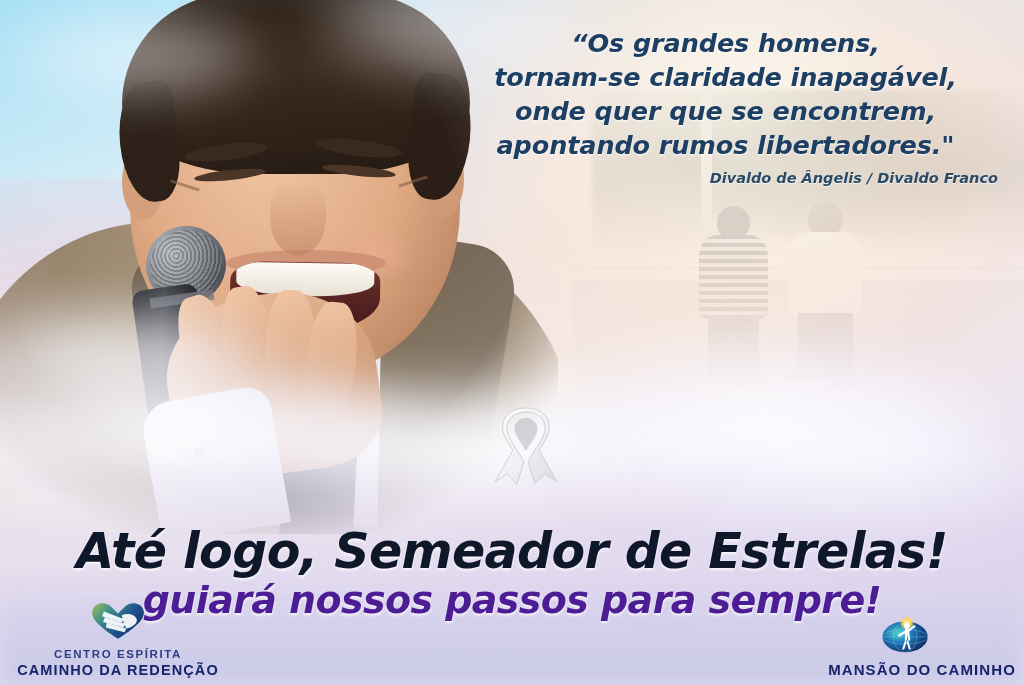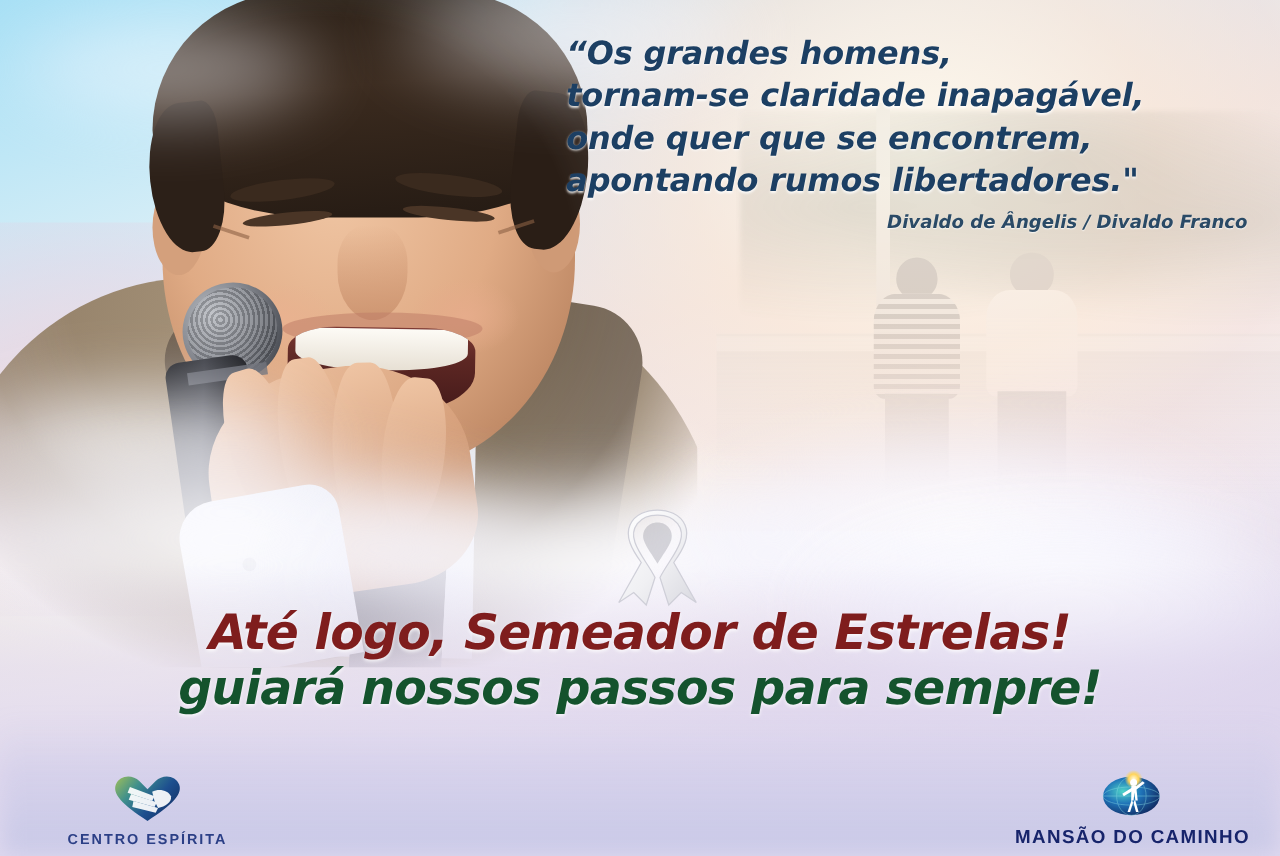--- a/index.html
+++ b/index.html
@@ -210,21 +210,21 @@
       opacity:.75; transform:rotate(-14deg); }
   .micbody{ left:150px; top:292px; width:66px; height:250px; border-radius:12px;
       background:linear-gradient(100deg,#1d1e22 0%,#3b3d44 30%,#16171b 66%,#0d0e11 100%);
       transform:rotate(-8deg); }
   .micring{ left:152px; top:300px; width:64px; height:10px;
       background:#6a6d75; transform:rotate(-8deg); opacity:.8; }
 
   
   .quote{
     position:absolute; right:26px; top:26px; width:545px;
-    text-align:left;
+    text-align:center;
     font-family:"DejaVu Sans", sans-serif;
     font-style:italic; font-weight:bold;
     font-size:25.5px; line-height:1.34;
     letter-spacing:-.1px;
     color:#1c3f63;
     text-shadow:0 1px 2px rgba(255,255,255,.85);
   }
   .quote .ql{ display:block; white-space:nowrap; }
   .quote-credit{
     position:absolute; right:26px; top:170px; width:545px;
@@ -240,37 +240,37 @@
 
   
   .headline{
     position:absolute; left:0; top:486px; width:1024px;
     text-align:center;
     font-family:"DejaVu Sans", sans-serif;
     font-style:italic; font-weight:bold;
     line-height:1.07;
     letter-spacing:-.6px;
   }
-  .headline .h1{ display:block; font-size:39px; color:#7f1d1d;
-      text-shadow:0 2px 3px rgba(255,255,255,.8); }
+  .headline .h1{ display:block; font-size:49px; color:#0f172a;
+      text-shadow:0 2px 3px rgba(255,255,255,.8);margin-top:40px; }
   .headline .h2{ display:block; font-size:37px; color:#1f56b8;
       text-shadow:0 2px 3px rgba(255,255,255,.8); margin-top:2px; }
-  .headline .h3{ display:block; font-size:38px; color:#14532d;
+  .headline .h3{ display:block; font-size:38px; color:#4c1d95;
       text-shadow:0 2px 3px rgba(255,255,255,.8); margin-top:2px; }
 
   
   .logo-left{ position:absolute; left:8px; bottom:6px; width:220px; text-align:center; }
   .logo-right{ position:absolute; right:8px; bottom:6px; width:220px; text-align:center; }
   .logo-mark{ display:block; margin:0 auto 2px; }
   .logo-l1{ font-family:"Liberation Sans", sans-serif; font-weight:bold;
       font-size:11.5px; letter-spacing:1.6px; color:#2b3f86; line-height:1.25; }
   .logo-l2{ font-family:"Liberation Sans", sans-serif; font-weight:bold;
       font-size:14.5px; letter-spacing:1.1px; color:#17246b; line-height:1.2; }
   .logo-r1{ font-family:"Liberation Sans", sans-serif; font-weight:bold;
-      font-size:15px; letter-spacing:1.1px; color:#17246b; line-height:1.2; }
+      font-size:15px; letter-spacing:1.1px; color:#17246b; line-height:1.2;text-align:right; }
 </style>
 </head>
 <body>
 
 <div id="poster">
 
   <div class="bg-base"></div>
   <div class="bg-warm"></div>
   <div class="bg-pinkcorner"></div>
 
@@ -390,20 +390,21 @@
                  C62 19 54 28 32 42 Z" fill="url(#hg)"></path>
         <g fill="#ffffff" opacity=".92">
           <path d="M17 13 L38 21 L36 25 L15 18 Z"></path>
           <path d="M18 19 L40 26 L38 30 L16 24 Z"></path>
           <path d="M20 25 L41 31 L39 35 L19 30 Z"></path>
           <path d="M36 17 C42 14 50 16 52 21 C53 26 47 30 41 31 L38 25 Z"></path>
         </g>
       </svg>
     </span>
     <div class="logo-l1">CENTRO ESPÍRITA</div>
+    <div class="logo-l2">CAMINHO DA REDENÇÃO</div>
   </div>
 
   <div class="logo-right">
     <span class="logo-mark">
       <svg viewBox="0 0 64 44" width="58" height="40" aria-hidden="true">
         <defs>
           <radialGradient id="gg" cx="35%" cy="38%" r="72%">
             <stop offset="0%" stop-color="#4fd3c8"></stop>
             <stop offset="45%" stop-color="#1f73b8"></stop>
             <stop offset="100%" stop-color="#10285f"></stop>

